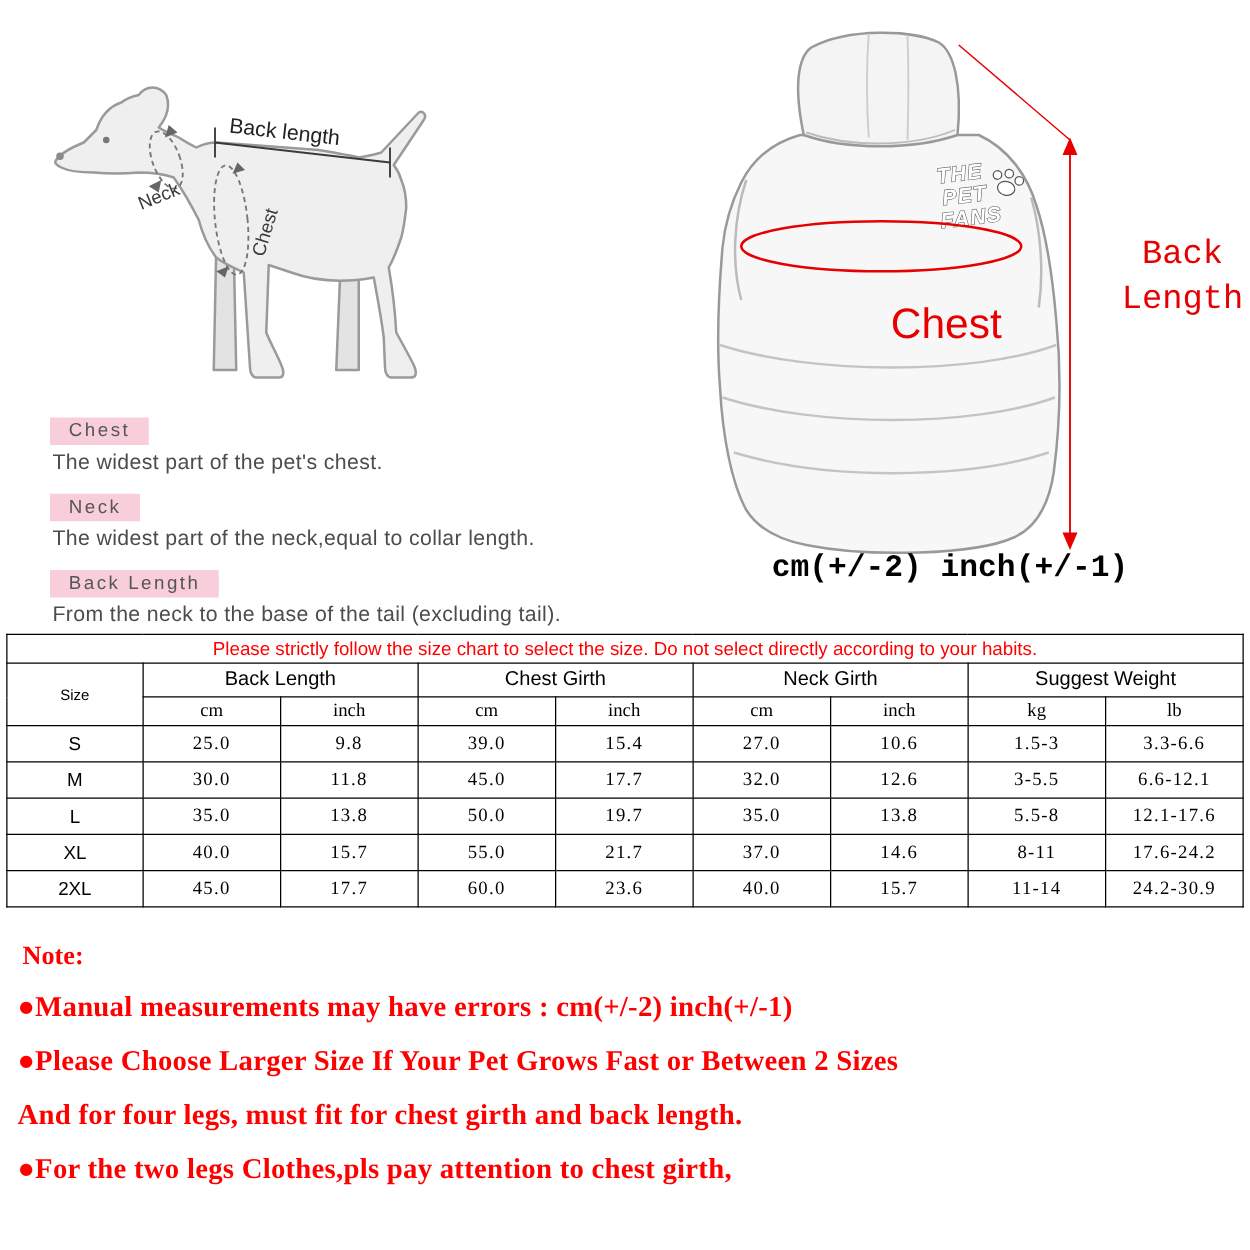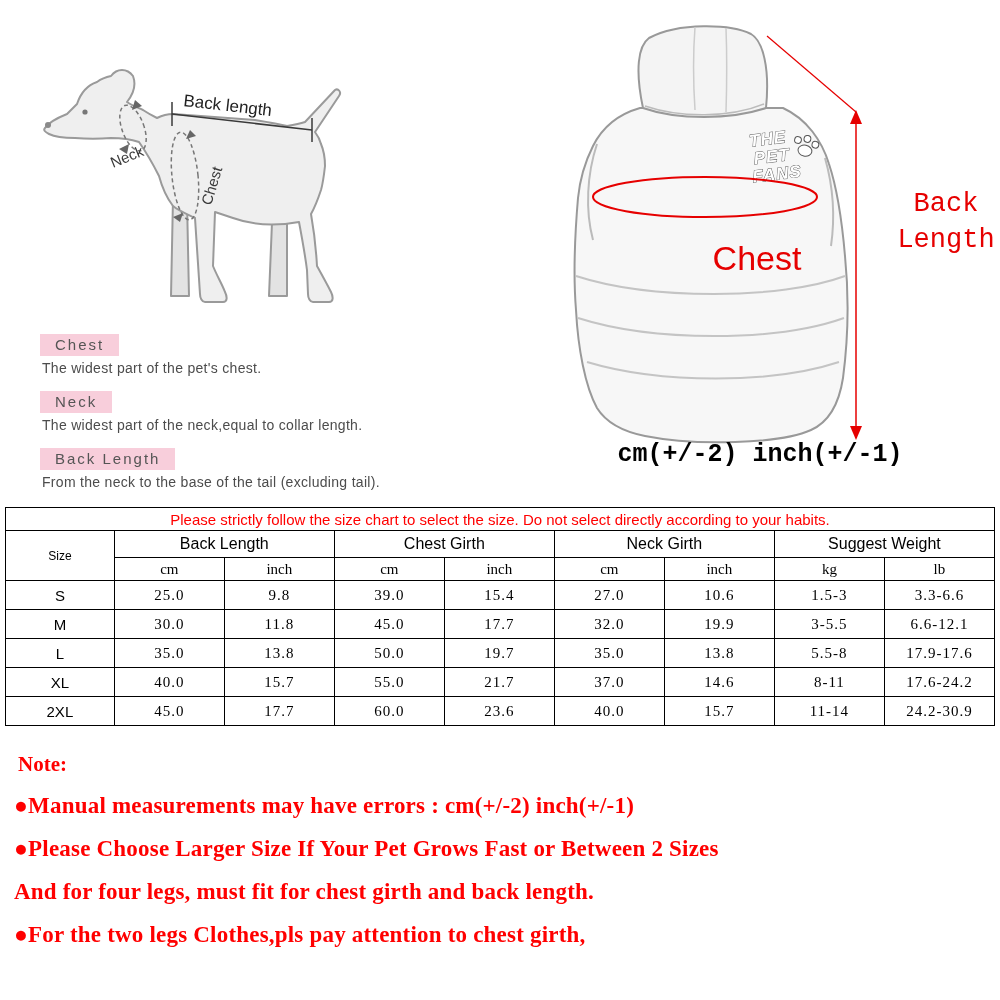--- a/index.html
+++ b/index.html
@@ -4,21 +4,21 @@
 <style>
   * { box-sizing: border-box; }
   html,body { margin:0; padding:0; background:#fff; }
   #canvas { position:relative; width:1000px; height:1000px; background:#fff;
             font-family:"Liberation Sans",sans-serif; overflow:hidden; }
 
   
   .defs { position:absolute; left:40px; top:334px; width:520px; }
   .def-term { display:inline-block; background:#f8cedb; color:#555;
               font-size:15px; letter-spacing:2px; padding:2px 15px 3px; }
-  .def-desc { margin:4px 0 15px 2px; font-size:14px; color:#4c4c4c; letter-spacing:.3px; }
+  .def-desc { margin:4px 0 15px 2px; font-size:17px; color:#4c4c4c; letter-spacing:.3px; }
 
   
   .back-length-label { position:absolute; left:883px; top:186px; width:126px; text-align:center;
                        color:#e60000; font-family:Liberation Mono, monospace; font-size:27px; line-height:36px; }
   .tolerance { position:absolute; left:540px; top:440px; width:440px; text-align:center;
                color:#000; font-family:Liberation Mono, monospace; font-weight:bold; font-size:25px; }
 
   
   .chart-wrap { position:absolute; left:5px; top:507px; width:990px; }
   table { width:100%; border-collapse:collapse; table-layout:fixed; }
@@ -185,34 +185,34 @@
         <td class="val-cell">1.5-3</td>
         <td class="val-cell">3.3-6.6</td>
       </tr>
       <tr>
         <td class="size-cell">M</td>
         <td class="val-cell">30.0</td>
         <td class="val-cell">11.8</td>
         <td class="val-cell">45.0</td>
         <td class="val-cell">17.7</td>
         <td class="val-cell">32.0</td>
-        <td class="val-cell">19.9</td>
+        <td class="val-cell">12.6</td>
         <td class="val-cell">3-5.5</td>
         <td class="val-cell">6.6-12.1</td>
       </tr>
       <tr>
         <td class="size-cell">L</td>
         <td class="val-cell">35.0</td>
         <td class="val-cell">13.8</td>
         <td class="val-cell">50.0</td>
         <td class="val-cell">19.7</td>
         <td class="val-cell">35.0</td>
         <td class="val-cell">13.8</td>
         <td class="val-cell">5.5-8</td>
-        <td class="val-cell">17.9-17.6</td>
+        <td class="val-cell">12.1-17.6</td>
       </tr>
       <tr>
         <td class="size-cell">XL</td>
         <td class="val-cell">40.0</td>
         <td class="val-cell">15.7</td>
         <td class="val-cell">55.0</td>
         <td class="val-cell">21.7</td>
         <td class="val-cell">37.0</td>
         <td class="val-cell">14.6</td>
         <td class="val-cell">8-11</td>

